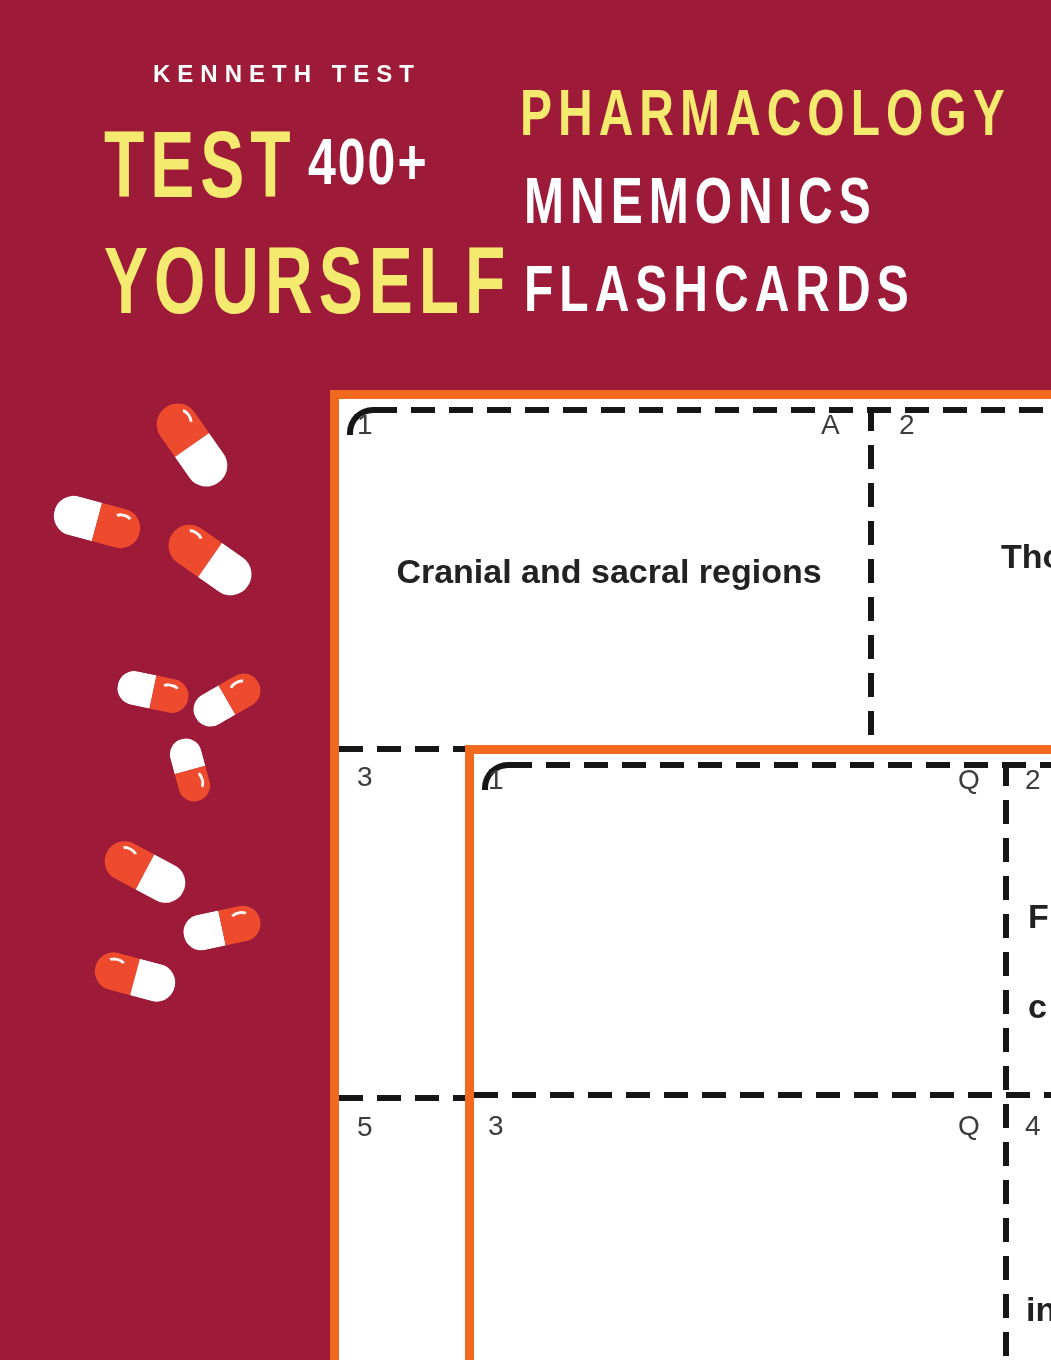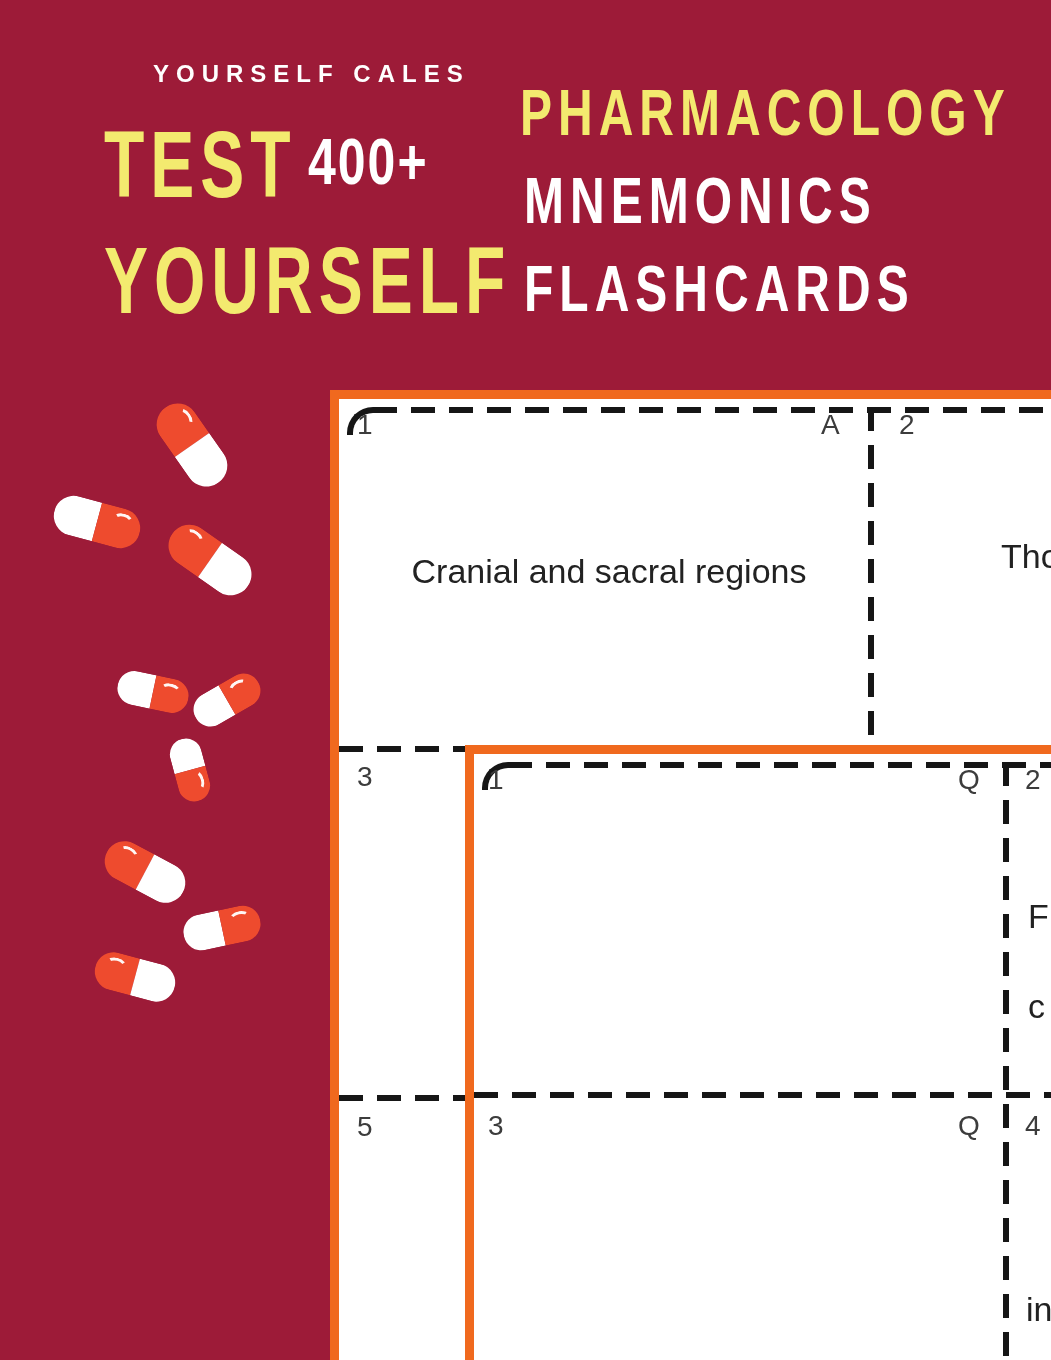--- a/index.html
+++ b/index.html
@@ -88,21 +88,21 @@
   .bs-hdiv2 { left:0; top:696px; width:100%; }
 
   .fs-vdiv  { left:529px; top:8px; height:calc(100% - 8px); }
   .fs-hdiv  { left:0; top:338px; width:100%; }
 
   .card-num, .card-letter {
     position:absolute; font-size:28px; color:#3c3c3c;
   }
   .card-text {
     position:absolute; font-size:34px; color:#222222;
-    line-height:45px; text-align:center;
+    line-height:45px; text-align:center;font-weight:bold;
   }
   .card-text.partial { text-align:left; white-space:pre-line; }
 
   
   .bs-n1 { left:18px;  top:10px; }
   .bs-l1 { left:482px; top:10px; }
   .bs-n2 { left:560px; top:10px; }
   .bs-n3 { left:18px;  top:362px; }
   .bs-n5 { left:18px;  top:712px; }
   .bs-t1 { left:20px;  top:150px; width:500px; }
@@ -118,21 +118,21 @@
   .fs-t1 { left:12px;  top:92px;  width:490px; }
   .fs-t2 { left:554px; top:95px; }
   .fs-t3 { left:12px;  top:444px; width:490px; }
   .fs-t4 { left:552px; top:488px; }
 </style>
 </head>
 <body>
 
 <div class="page">
 
-  <div class="author">YOURSELF CALES</div>
+  <div class="author">KENNETH TEST</div>
   <div class="t-test">TEST</div>
   <div class="t-badge">400+</div>
   <div class="t-yourself">YOURSELF</div>
   <div class="sub sub1">PHARMACOLOGY</div>
   <div class="sub sub2">MNEMONICS</div>
   <div class="sub sub3">FLASHCARDS</div>
 
   <div class="pill p1">
       <span class="half red"></span>
       <span class="half white"></span>

